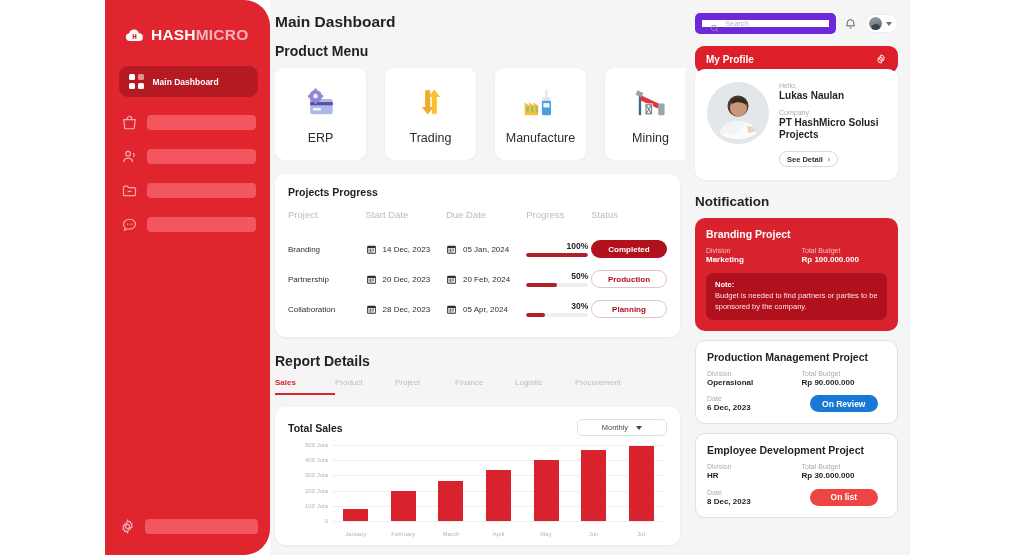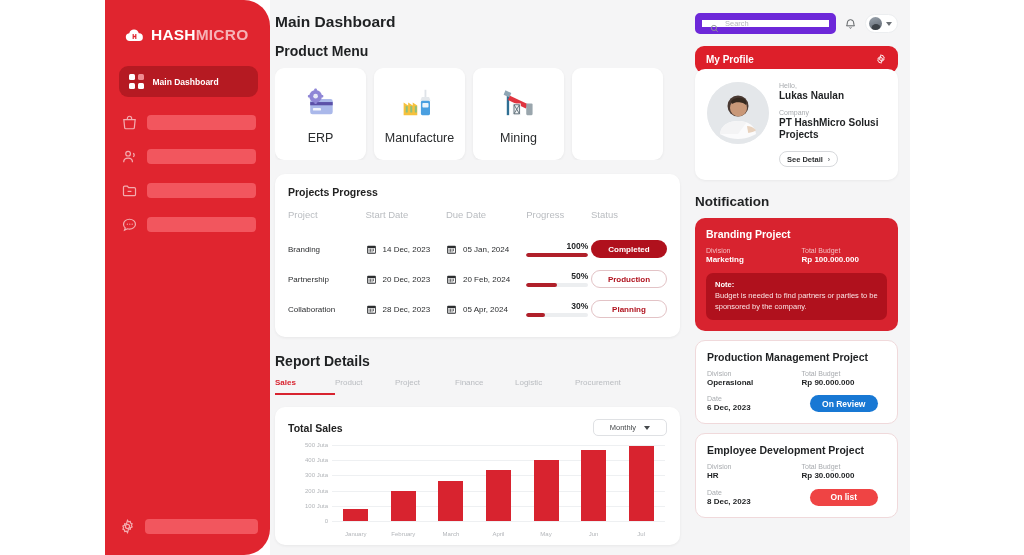--- a/index.html
+++ b/index.html
@@ -54,21 +54,21 @@
     position: absolute; left: 270px; top: 0;
     width: 640px; height: 555px;
     background: #f5f5f6;
     display: flex;
   }
   .content { width: 415px; padding: 13px 0 0 5px; }
   .h1 { font-size: 15.5px; font-weight: 700; color: #1f2123; margin: 0 0 12px 0; }
   .h2 { font-size: 14px; font-weight: 700; color: #1f2123; margin: 0 0 9px 0; }
 
   
-  .prod-row { display: flex; gap: 8px; overflow: hidden; width: 410px; }
+  .prod-row { display: flex; gap: 19px; overflow: hidden; width: 410px; }
   .prod-card {
     width: 91px; height: 92px; flex: 0 0 auto;
     background: #fff; border-radius: 9px;
     display: flex; flex-direction: column; align-items: center; justify-content: center;
     gap: 10px;
     box-shadow: 0 1px 3px rgba(0,0,0,.06);
   }
   .prod-ico { height: 38px; display: flex; align-items: center; justify-content: center; }
   .prod-label { font-size: 12.5px; color: #2a2c2e; font-weight: 400; white-space: nowrap; }
 
@@ -103,21 +103,21 @@
   .report-head { margin-top: 16px; }
   .tabs { display: flex; gap: 0; margin-top: 8px; width: 405px; }
   .tab { font-size: 8px; color: #b9bcc0; padding: 0 0 6px 0; width: 60px; text-align: left; }
   .tab.active { color: #d8232f; font-weight: 700; border-bottom: 2px solid #d8232f; }
 
   .chart-panel { margin-top: 12px; width: 405px; padding: 12px 13px 8px 13px; }
   .chart-head { display: flex; align-items: center; justify-content: space-between; }
   .chart-title { font-size: 10.5px; font-weight: 700; color: #222; }
   .select-pill {
     border: 1px solid #dfe1e4; border-radius: 5px;
-    height: 17px; min-width: 55px; padding: 0 16px;
+    height: 17px; min-width: 55px; padding: 0 24px;
     display: flex; align-items: center; justify-content: space-between; gap: 8px;
     font-size: 7.5px; color: #45484b; background: #fff;
   }
   .caret { width: 0; height: 0; border-left: 3px solid transparent; border-right: 3px solid transparent; border-top: 4px solid #45484b; }
 
   .chart { position: relative; margin-top: 9px; height: 92px; }
   .chart-plot { position: absolute; left: 44px; right: 2px; top: 0; bottom: 16px; }
   .gridline { position: absolute; left: 0; right: 0; height: 1px; background: #eef0f2; }
   .ylab { position: absolute; left: 0; width: 40px; text-align: right; font-size: 6px; color: #b2b5b9; transform: translateY(-50%); }
   .bars { position: absolute; left: 0; right: 0; top: 0; bottom: 0; display: flex; align-items: flex-end; justify-content: space-around; }
@@ -292,20 +292,29 @@
                 <rect x="12.6" y="2.4" width="2.8" height="3.2" rx="1"></rect>
                 <rect x="12.6" y="16.4" width="2.8" height="3.2" rx="1"></rect>
                 <rect x="5.4" y="9.6" width="3.2" height="2.8" rx="1"></rect>
                 <rect x="19.4" y="9.6" width="3.2" height="2.8" rx="1"></rect>
               </g>
             </svg>
           </span>
           <span class="prod-label">ERP</span>
         </div>
 
+        <div class="prod-card">
+          <span class="prod-ico">
+            <svg viewBox="0 0 36 36" width="30" height="32">
+              <path d="M11 4h6v20h4l-7 9-7-9h4z" fill="#f0a92c"></path>
+              <path d="M25 32h-6V12h-4l7-9 7 9h-4z" fill="#fbc02d"></path>
+            </svg>
+          </span>
+          <span class="prod-label">Trading</span>
+        </div>
 
         <div class="prod-card">
           <span class="prod-ico">
             <svg viewBox="0 0 44 34" width="40" height="31">
               <path d="M4 31V17l5 3.4V17l5 3.4V17l5 3.4V31z" fill="#f6c13c"></path>
               <rect x="6.3" y="21" width="2.2" height="7" fill="#8ec07c"></rect>
               <rect x="11.3" y="21" width="2.2" height="7" fill="#8ec07c"></rect>
               <rect x="16.3" y="21" width="2.2" height="7" fill="#8ec07c"></rect>
               <rect x="27" y="3" width="2" height="8" fill="#dfe3e8"></rect>
               <path d="M24 11h8l1.6 4H22.4z" fill="#e4e8ec"></path>

